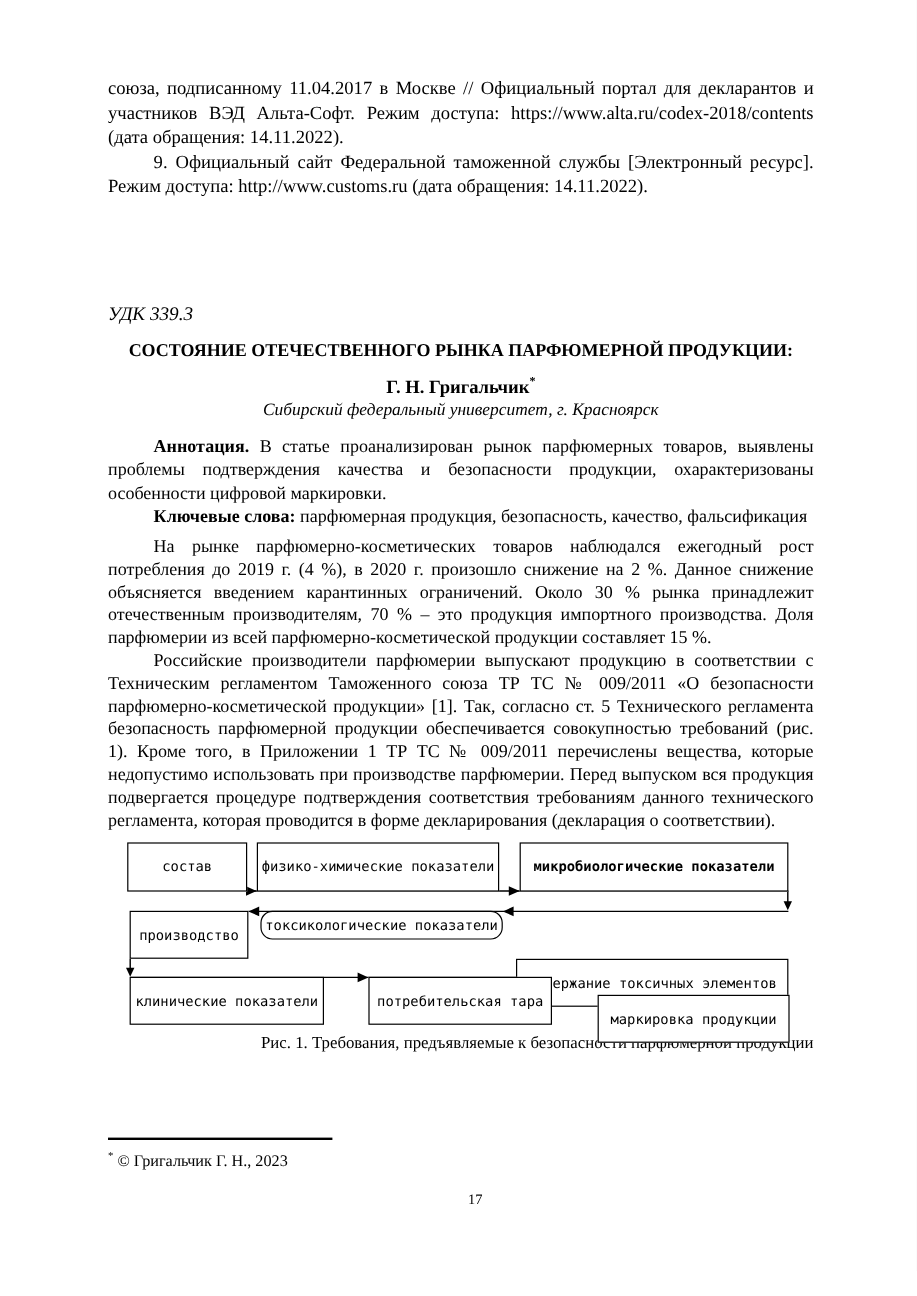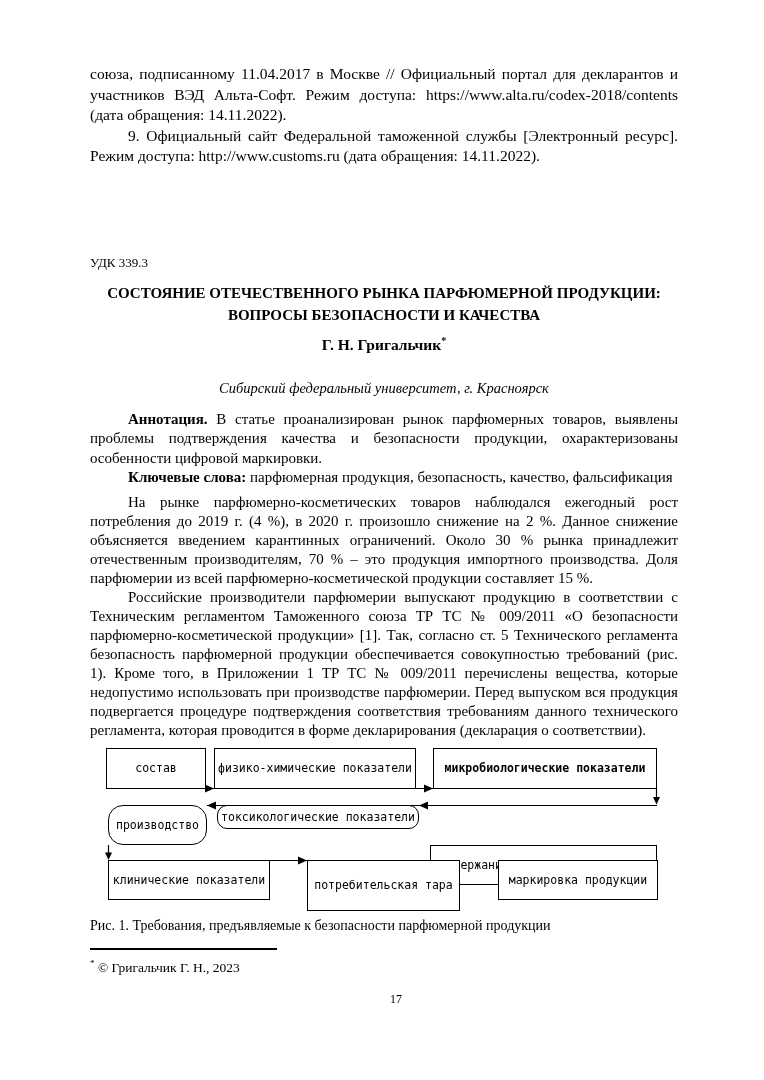--- a/index.html
+++ b/index.html
@@ -6,49 +6,49 @@
   .page{
     width:764px;height:1080px;position:relative;background:#ffffff;
     margin:0 auto;overflow:hidden;color:#000;
     font-family:"Liberation Serif", serif;
     padding-left:28px;
   }
   .content{position:absolute;left:90px;top:64px;width:588px;}
   p{margin:0;}
   .ref{font-size:15.5px;line-height:20.5px;text-align:justify;}
   .ref.indent{text-indent:38px;}
-  .udc{margin-top:86px;font-size:13px;line-height:20px;}
+  .udc{margin-top:86px;font-size:16px;line-height:20px;font-style:italic;}
   .title{margin:9px 0 0;font-size:15px;line-height:22px;font-weight:bold;text-align:center;}
   .title span{display:block;white-space:nowrap;}
   .author{margin-top:4px;text-align:center;font-weight:bold;font-size:15.5px;line-height:21px;}
   .author sup{font-size:10px;}
-  .affil{margin-top:24px;text-align:center;font-style:italic;font-size:14.5px;line-height:19px;}
+  .affil{margin-top:0;text-align:center;font-style:italic;font-size:14.5px;line-height:19px;}
   .abstract{font-size:15px;line-height:19.5px;text-align:justify;text-indent:38px;}
   .abstract.first{margin-top:12px;}
   .bodyp{font-size:15px;line-height:19px;text-align:justify;text-indent:38px;}
   .bodyp.first{margin-top:5px;}
   .figure{margin-top:8px;}
   .diagram{position:relative;width:556px;height:153px;margin-left:14px;}
   .connectors{position:absolute;left:0;top:0;pointer-events:none;}
   .dbox{
     position:absolute;border:1px solid #000;background:#fff;
     display:flex;align-items:center;justify-content:center;
     font-family:"DejaVu Sans Mono", monospace;font-size:11.5px;white-space:nowrap;
     box-sizing:border-box;
   }
   .b1{left:2px;top:0;width:100px;height:41px;}
   .b2{left:110px;top:0;width:202px;height:41px;}
   .b3{left:329px;top:0;width:224px;height:41px;font-weight:bold;}
-  .b4{left:4px;top:57px;width:99px;height:40px;border-radius:15px;}
+  .b4{left:4px;top:57px;width:99px;height:40px;}
   .b5{left:113px;top:57px;width:202px;height:24px;border-radius:10px;}
   .b6{left:326px;top:57px;width:227px;height:40px;margin-top:40px;}
   .b7{left:4px;top:112px;width:162px;height:40px;}
-  .b8{left:203px;top:112px;width:153px;height:51px;}
-  .b9{left:394px;top:112px;width:160px;height:40px;}
-  .caption{margin-top:16px;text-align:left;font-size:14px;line-height:18px;}
+  .b8{left:203px;top:112px;width:153px;height:40px;}
+  .b9{left:394px;top:127px;width:160px;height:40px;}
+  .caption{margin-top:6px;text-align:right;font-size:14px;line-height:18px;}
   .footnote{position:absolute;left:90px;top:948px;width:320px;}
   .fn-rule{width:187px;height:0;border-top:2px solid #000;}
   .fn-text{margin-top:5px;font-size:13.5px;line-height:17px;}
   .fn-text sup{font-size:9px;}
   .page-number{position:absolute;left:0;top:992px;width:100%;text-align:center;font-size:12px;}
   svg line{stroke:#000;stroke-width:1.2;}
   svg polygon{fill:#000;stroke:none;}
 </style>
 </head>
 <body>
@@ -56,21 +56,20 @@
 <div class="page">
   <div class="content">
 
     <p class="ref">союза, подписанному 11.04.2017 в Москве // Официальный портал для декларантов и участников ВЭД Альта-Софт. Режим доступа: https://www.alta.ru/codex-2018/contents (дата обращения: 14.11.2022).</p>
     <p class="ref indent">9. Официальный сайт Федеральной таможенной службы [Электронный ресурс]. Режим доступа: http://www.customs.ru (дата обращения: 14.11.2022).</p>
 
     <p class="udc">УДК 339.3</p>
 
     <h1 class="title">
         <span>СОСТОЯНИЕ ОТЕЧЕСТВЕННОГО РЫНКА ПАРФЮМЕРНОЙ ПРОДУКЦИИ:</span>
-        <span>ВОПРОСЫ БЕЗОПАСНОСТИ И КАЧЕСТВА</span>
       </h1>
 
     <p class="author"><span>Г. Н. Григальчик</span><sup>*</sup></p>
 
     <p class="affil">Сибирский федеральный университет, г. Красноярск</p>
 
     <p class="abstract first"><b>Аннотация.</b> <span>В статье проанализирован рынок парфюмерных товаров, выявлены проблемы подтверждения качества и безопасности продукции, охарактеризованы особенности цифровой маркировки.</span></p>
 
     <p class="abstract"><b>Ключевые слова:</b> <span>парфюмерная продукция, безопасность, качество, фальсификация</span></p>
 

